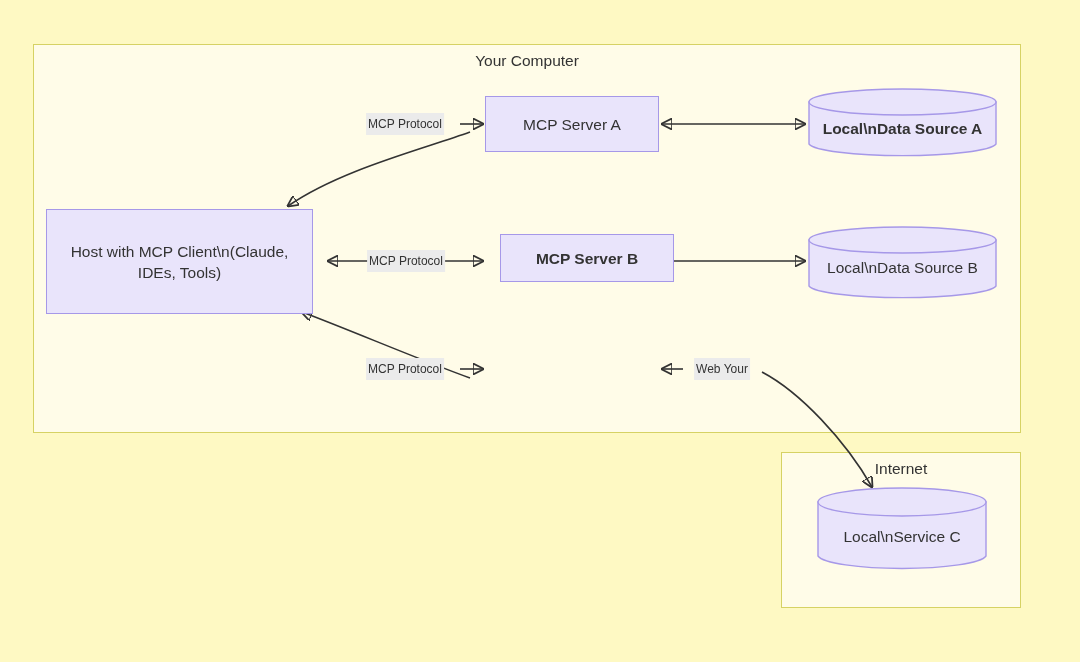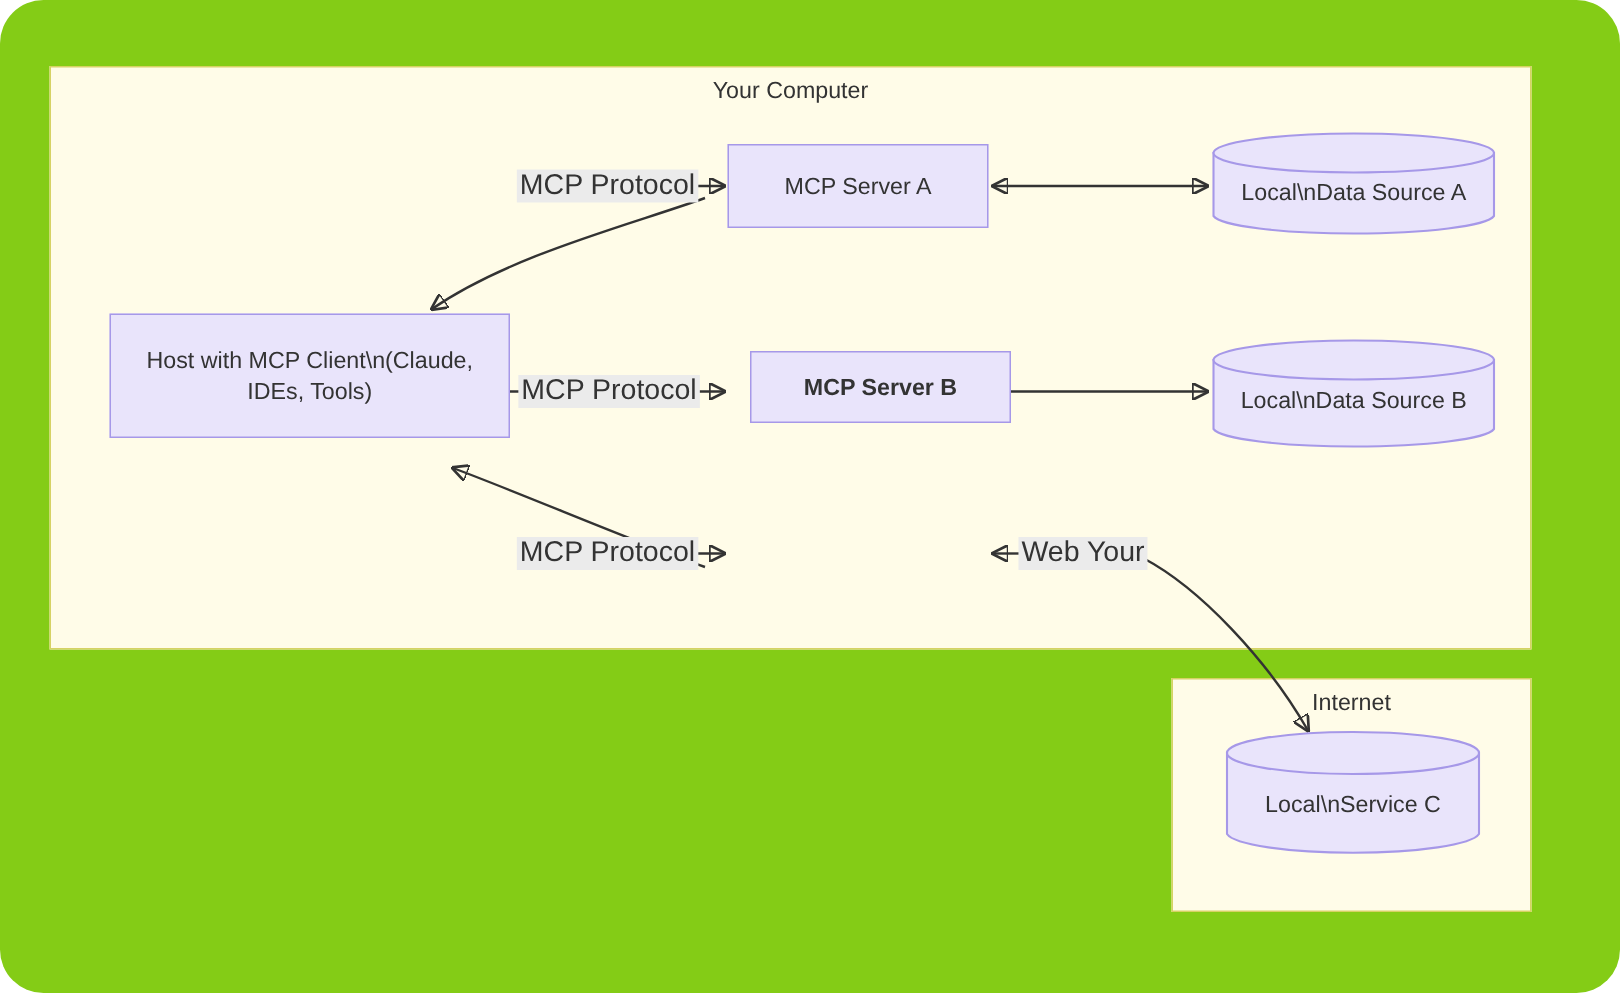--- a/index.html
+++ b/index.html
@@ -8,23 +8,22 @@
     background: #ffffff;
   }
   body {
     font-family: "Liberation Sans", sans-serif;
     -webkit-font-smoothing: antialiased;
   }
   #canvas {
     position: relative;
     width: 1080px;
     height: 662px;
-    background: #84cc16;
+    background: #fef9c3;
     overflow: hidden;
-    border-radius: 29px;
   }
   
   .subgraph {
     position: absolute;
     background: #fffce8;
     border: 1px solid #d6d264;
     box-sizing: border-box;
   }
   .subgraph-title {
     position: absolute;
@@ -84,21 +83,21 @@
   }
   #edges path, #edges line {
     fill: none;
     stroke: #333333;
     stroke-width: 1.6;
   }
   
   .edge-label {
     position: absolute;
     background: #ebebeb;
-    font-size: 19px;
+    font-size: 12px;
     color: #333333;
     line-height: 20px;
     padding: 1px 2px;
     white-space: nowrap;
     transform: translate(-50%, -50%);
   }
 </style>
 </head>
 <body>
 
@@ -131,39 +130,39 @@
     <line x1="460" y1="369" x2="483" y2="369" marker-end="url(#arrow-end)"></line>
 
     <line x1="662" y1="124" x2="805" y2="124" marker-start="url(#arrow-start)" marker-end="url(#arrow-end)"></line>
 
     <line x1="662" y1="261" x2="805" y2="261" marker-start="url(#arrow-start)" marker-end="url(#arrow-end)"></line>
 
     <line x1="683" y1="369" x2="662" y2="369" marker-end="url(#arrow-end)"></line>
     <path d="M 762 372 C 800 392, 845 440, 872 487" marker-end="url(#arrow-end)"></path>
   </svg>
 
-  <div class="node-box" style="left:73px; top:209px; width:267px; height:83px;">
+  <div class="node-box" style="left:46px; top:209px; width:267px; height:105px;">
     <span>Host with MCP Client\n(Claude, IDEs, Tools)</span>
   </div>
 
   <div class="node-box" style="left:485px; top:96px; width:174px; height:56px;">
     <span>MCP Server A</span>
   </div>
 
   <div class="node-box" style="left:500px; top:234px; width:174px; height:48px;font-weight:bold;">
     <span>MCP Server B</span>
   </div>
 
 
   <div class="cyl" style="left:808px; top:88px; width:189px; height:70px;">
     <svg width="189" height="70" viewBox="0 0 189 70">
       <path d="M 1 14 L 1 56 A 94 13 0 0 0 188 56 L 188 14 Z" fill="#e9e4fb" stroke="#a698e8" stroke-width="1.4"></path>
       <ellipse cx="94.5" cy="14" rx="93.5" ry="13" fill="#e9e4fb" stroke="#a698e8" stroke-width="1.4"></ellipse>
     </svg>
-    <div class="cyl-label" style="top:58%;">Local\nData Source A</div>
+    <div class="cyl-label" style="top:58%;font-weight:bold;">Local\nData Source A</div>
   </div>
 
   <div class="cyl" style="left:808px; top:226px; width:189px; height:74px;">
     <svg width="189" height="74" viewBox="0 0 189 74">
       <path d="M 1 14 L 1 60 A 94 13 0 0 0 188 60 L 188 14 Z" fill="#e9e4fb" stroke="#a698e8" stroke-width="1.4"></path>
       <ellipse cx="94.5" cy="14" rx="93.5" ry="13" fill="#e9e4fb" stroke="#a698e8" stroke-width="1.4"></ellipse>
     </svg>
     <div class="cyl-label" style="top:57%;">Local\nData Source B</div>
   </div>
 

